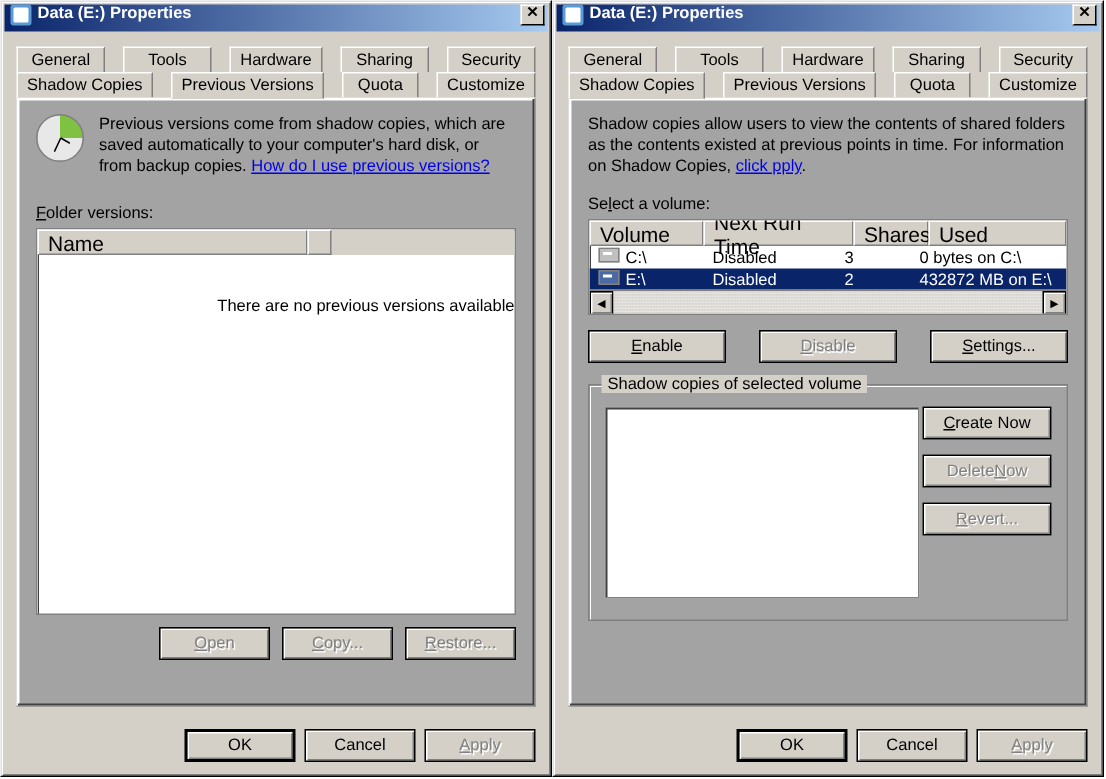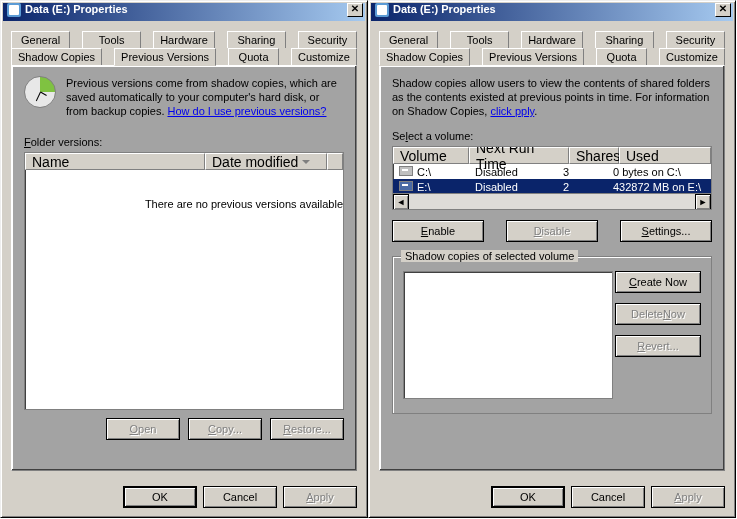--- a/index.html
+++ b/index.html
@@ -238,24 +238,20 @@
         <div style="overflow:auto;">
           <div class="clock-icon"></div>
           <div class="infotext">
             <span>Previous versions come from shadow copies, which are saved automatically to your computer's hard disk, or from backup copies. </span><span class="link">How do I use previous versions?</span>
           </div>
         </div>
         <div class="label" style="margin-top:18px;"><span class="u">F</span>older versions:</div>
         <div class="listview">
           <div class="lv-header">
             <div class="lv-col" style="width:180px;">Name</div>
-            <div class="lv-col" style="flex:1;">
-                <span>Date modified</span>
-                <span class="sort-desc"></span>
-              </div>
             <div class="lv-col" style="width:16px;"></div>
           </div>
           <div class="lv-empty">There are no previous versions available</div>
         </div>
         <div class="btn-row">
           <div class="btn disabled"><span class="u">O</span>pen</div>
           <div class="btn disabled"><span class="u">C</span>opy...</div>
           <div class="btn disabled"><span class="u">R</span>estore...</div>
         </div>
       </div>

